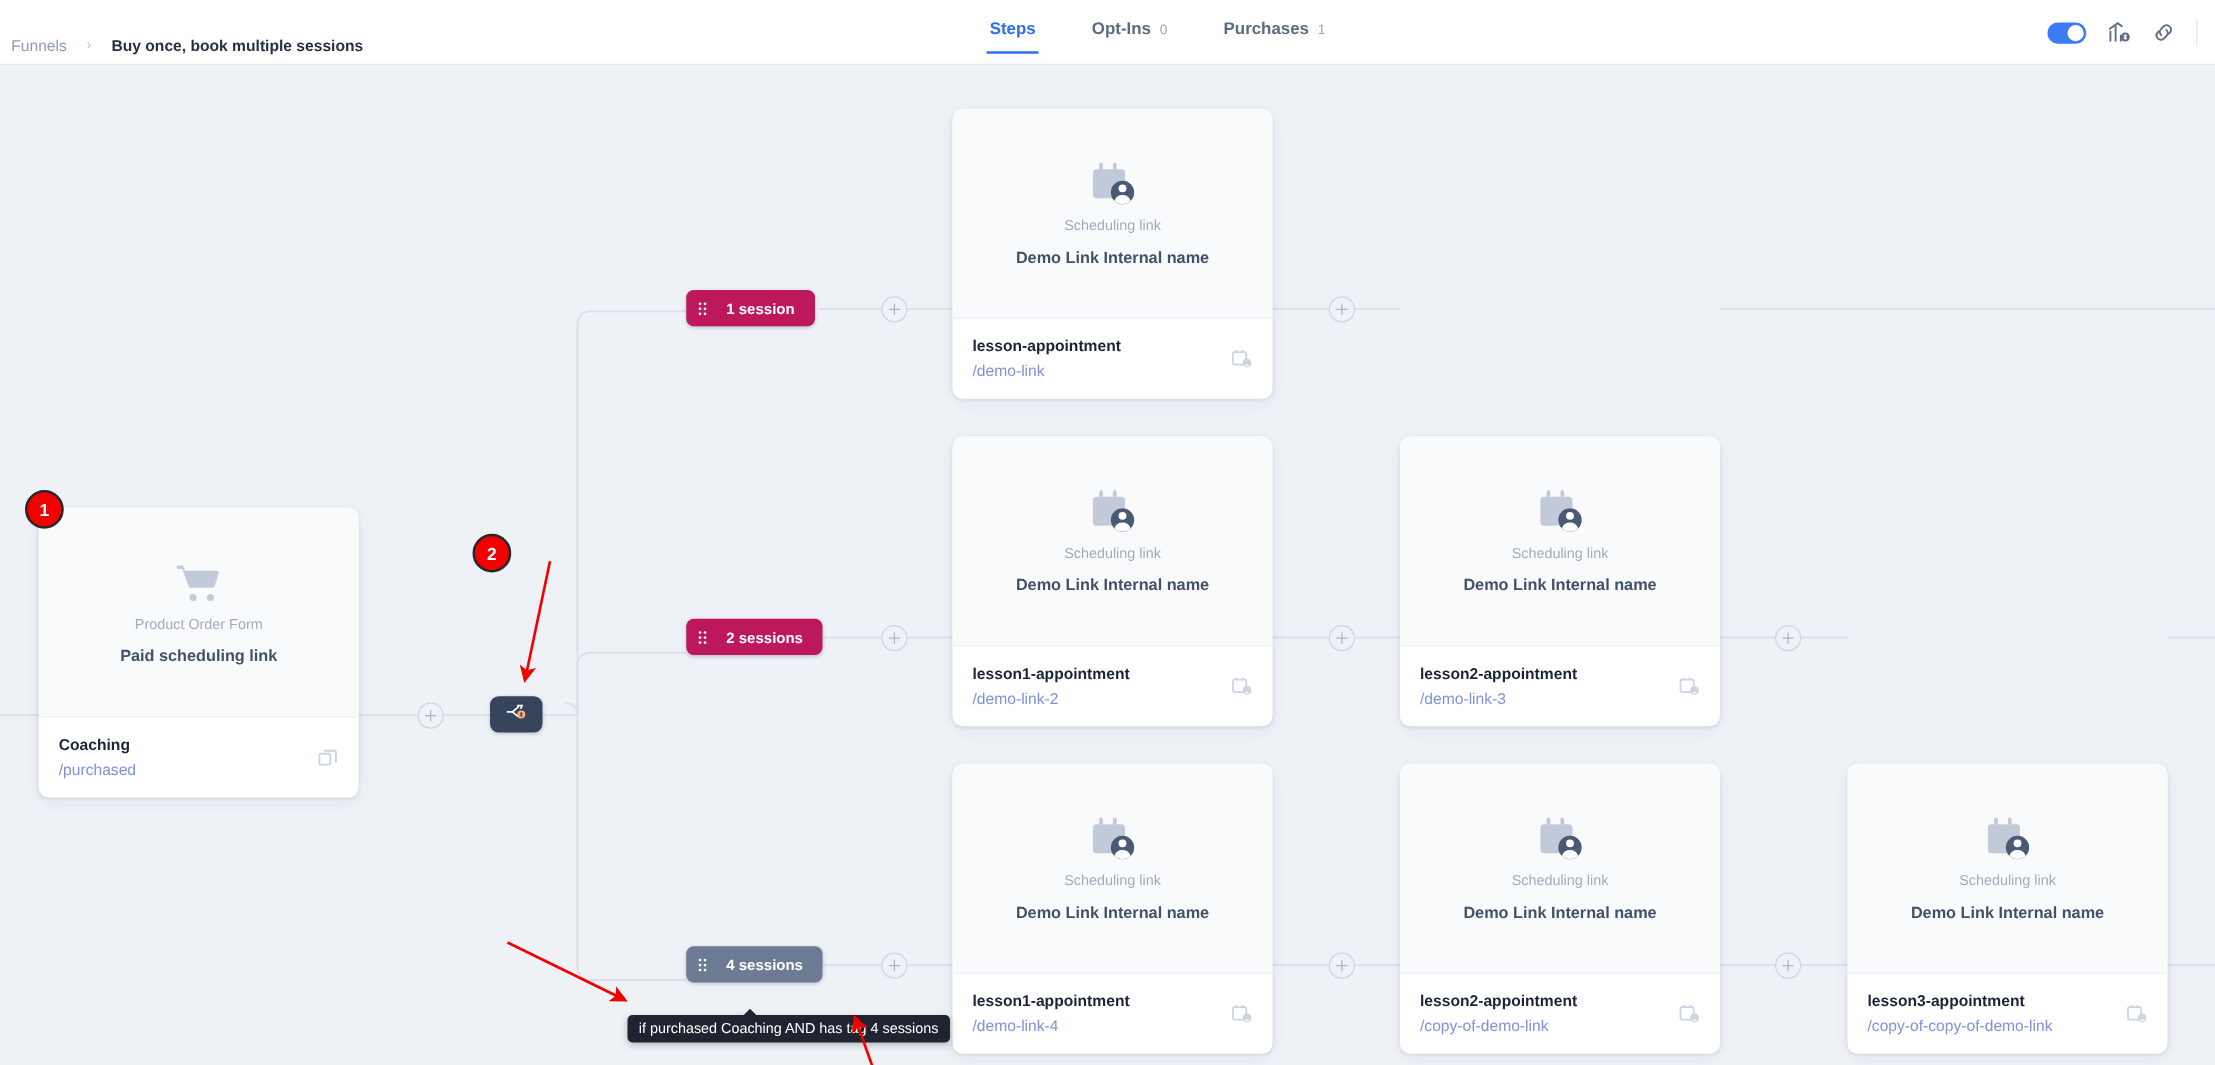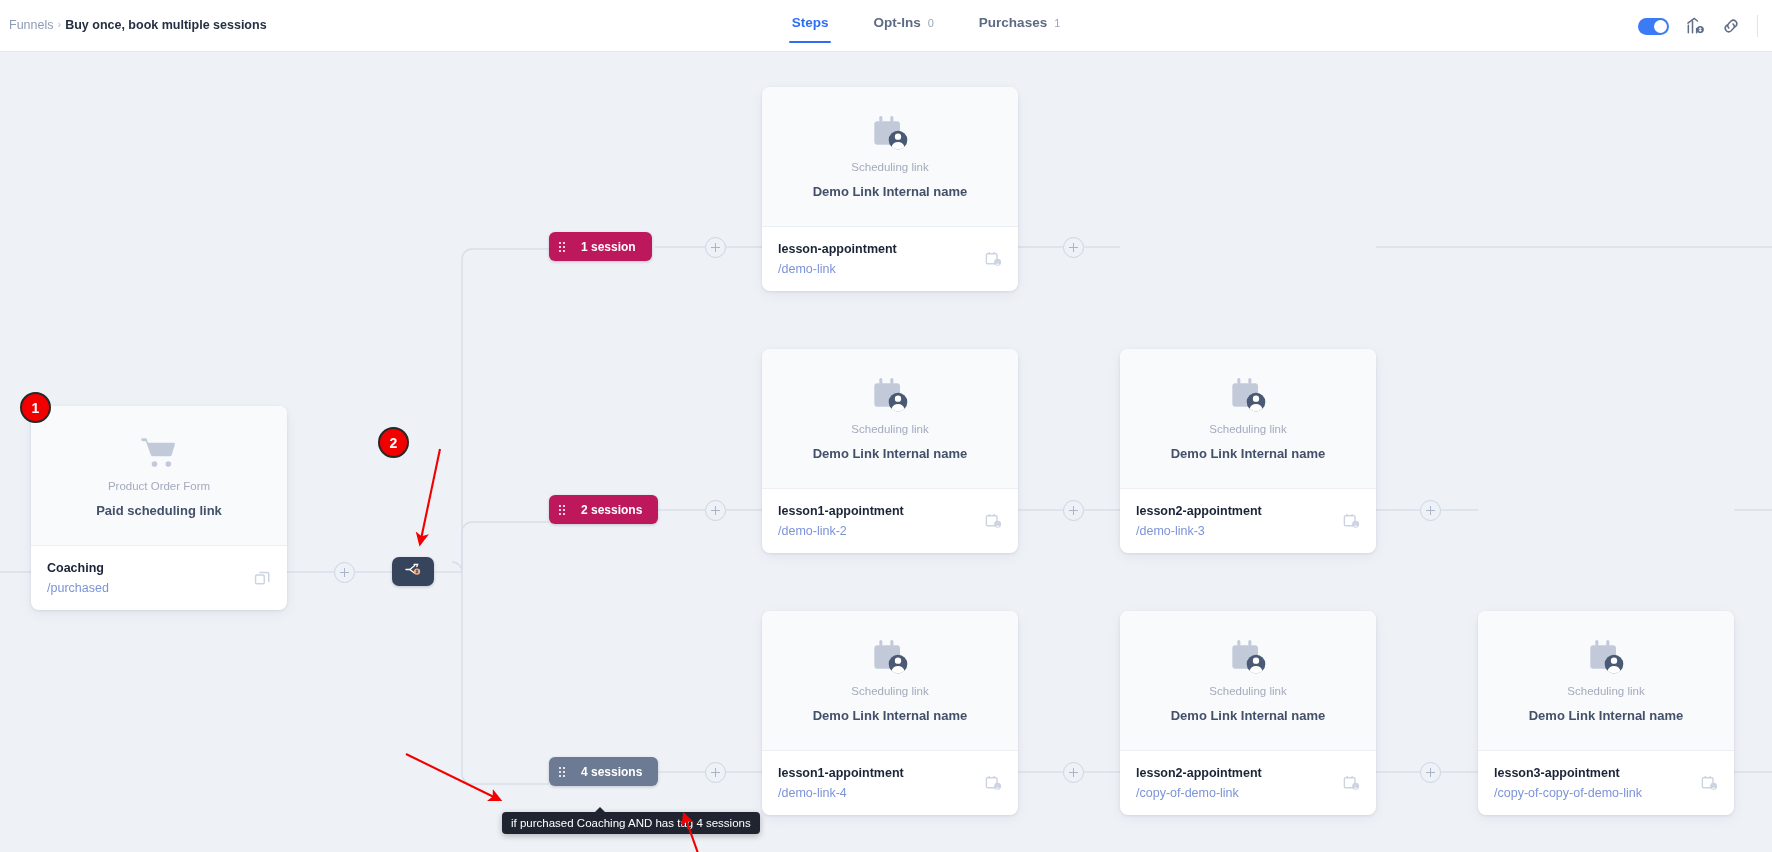--- a/index.html
+++ b/index.html
@@ -12,22 +12,22 @@
 
   
   #topbar {
     position: absolute; left: 0; top: 0;
     width: 1772px; height: 52px;
     background: #ffffff;
     border-bottom: 1px solid #e4e8ef;
     z-index: 50;
   }
   #breadcrumb {
-    position: absolute; left: 9px; top: 18px;
-    display: flex; align-items: flex-start; gap: 4px;
+    position: absolute; left: 9px; top: 30px;
+    display: flex; align-items: flex-start; gap: 16px;
     font-size: 12.5px;
   }
   #breadcrumb .crumb-root { color: #8f9bb3; }
   #breadcrumb .crumb-sep  { color: #b4bdcd; font-size: 11px; }
   #breadcrumb .crumb-cur  { color: #253043; font-weight: bold; }
 
   #tabs {
     position: absolute; left: 0; top: 0;
     width: 1772px; height: 52px;
     display: flex; justify-content: center; align-items: flex-start;
@@ -78,21 +78,21 @@
   
   .card {
     position: absolute;
     width: 256px;
     background: #ffffff;
     border-radius: 8px;
     box-shadow: 0 1px 3px rgba(31,45,71,.10), 0 4px 14px rgba(31,45,71,.05);
     overflow: hidden;
   }
   .card .body {
-    height: 140px; background: #f9fafc;
+    height: 168px; background: #f9fafc;
     border-bottom: 1px solid #eceff4;
     display: flex; flex-direction: column;
     align-items: center; justify-content: center;
   }
   .card .body .glyph { width: 40px; height: 40px; color: #c2cada; }
   .card .body .ctype {
     margin-top: 7px; font-size: 11.5px; color: #a3abbd;
   }
   .card .body .cname {
     margin-top: 11px; font-size: 13px; font-weight: bold; color: #43506a;

